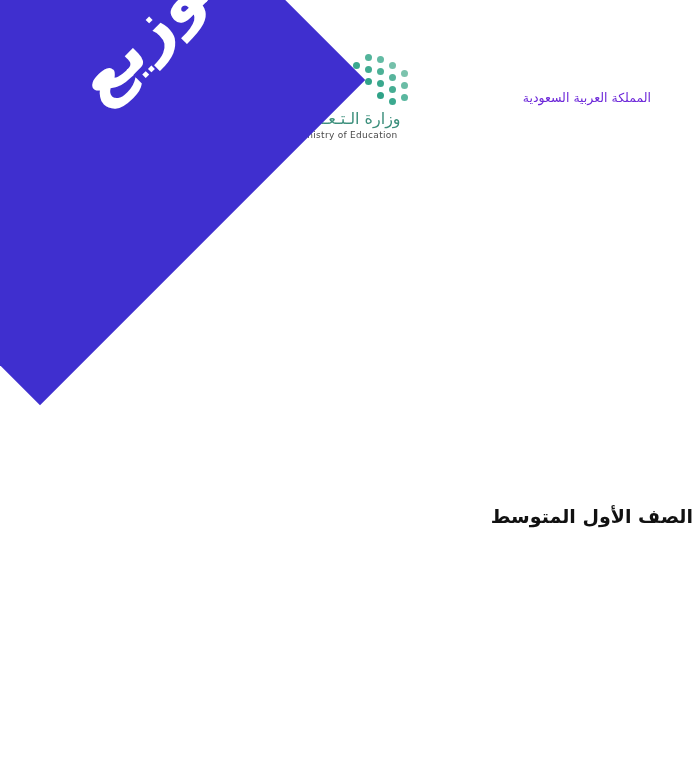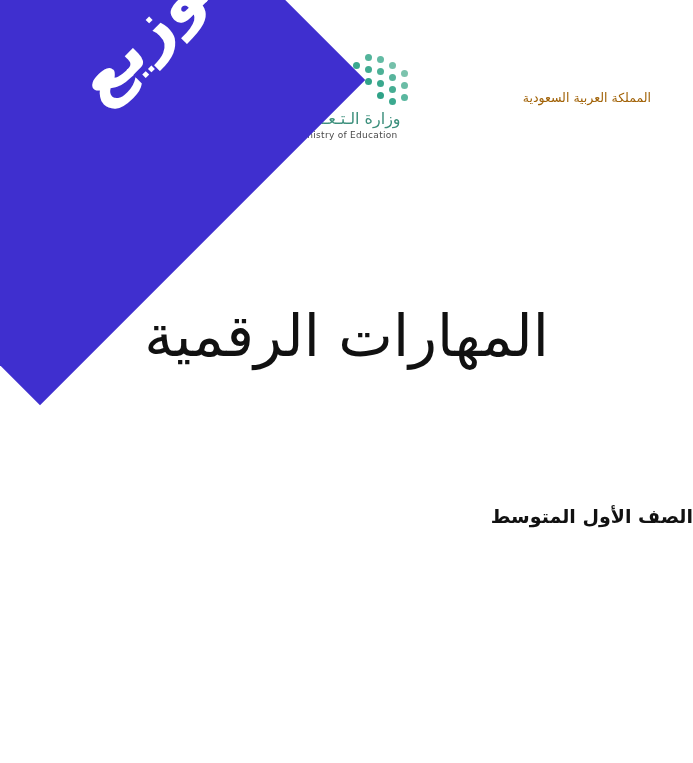--- a/index.html
+++ b/index.html
@@ -31,21 +31,21 @@
     width: 693px;
     height: 190px;
   }
 
   
   .kingdom-line {
     position: absolute;
     top: 90px;
     right: 42px;
     font-size: 12.5px;
-    color: #a16207;
+    color: #6d28d9;
     font-family: "DejaVu Sans", sans-serif;
     letter-spacing: 0px;
     direction: rtl;
     white-space: nowrap;
   }
 
   
   .logo-block {
     position: absolute;
     top: 52px;
@@ -214,17 +214,16 @@
     <div class="left-note">
       <div class="l1">قــررت وزارة الـتـعـلـيـم تـدريـس</div>
       <div class="l2">هـذا الكـتـاب وطـبـعـه عـلى نفقتها</div>
     </div>
 
   </div>
 
   <div class="ribbon"></div>
   <div class="ribbon-text">توزيع</div>
 
-  <div class="main-title">المهارات الرقمية</div>
 
   <div class="subtitle">الصف الأول المتوسط</div>
 
 </div>
 
 </body></html>

